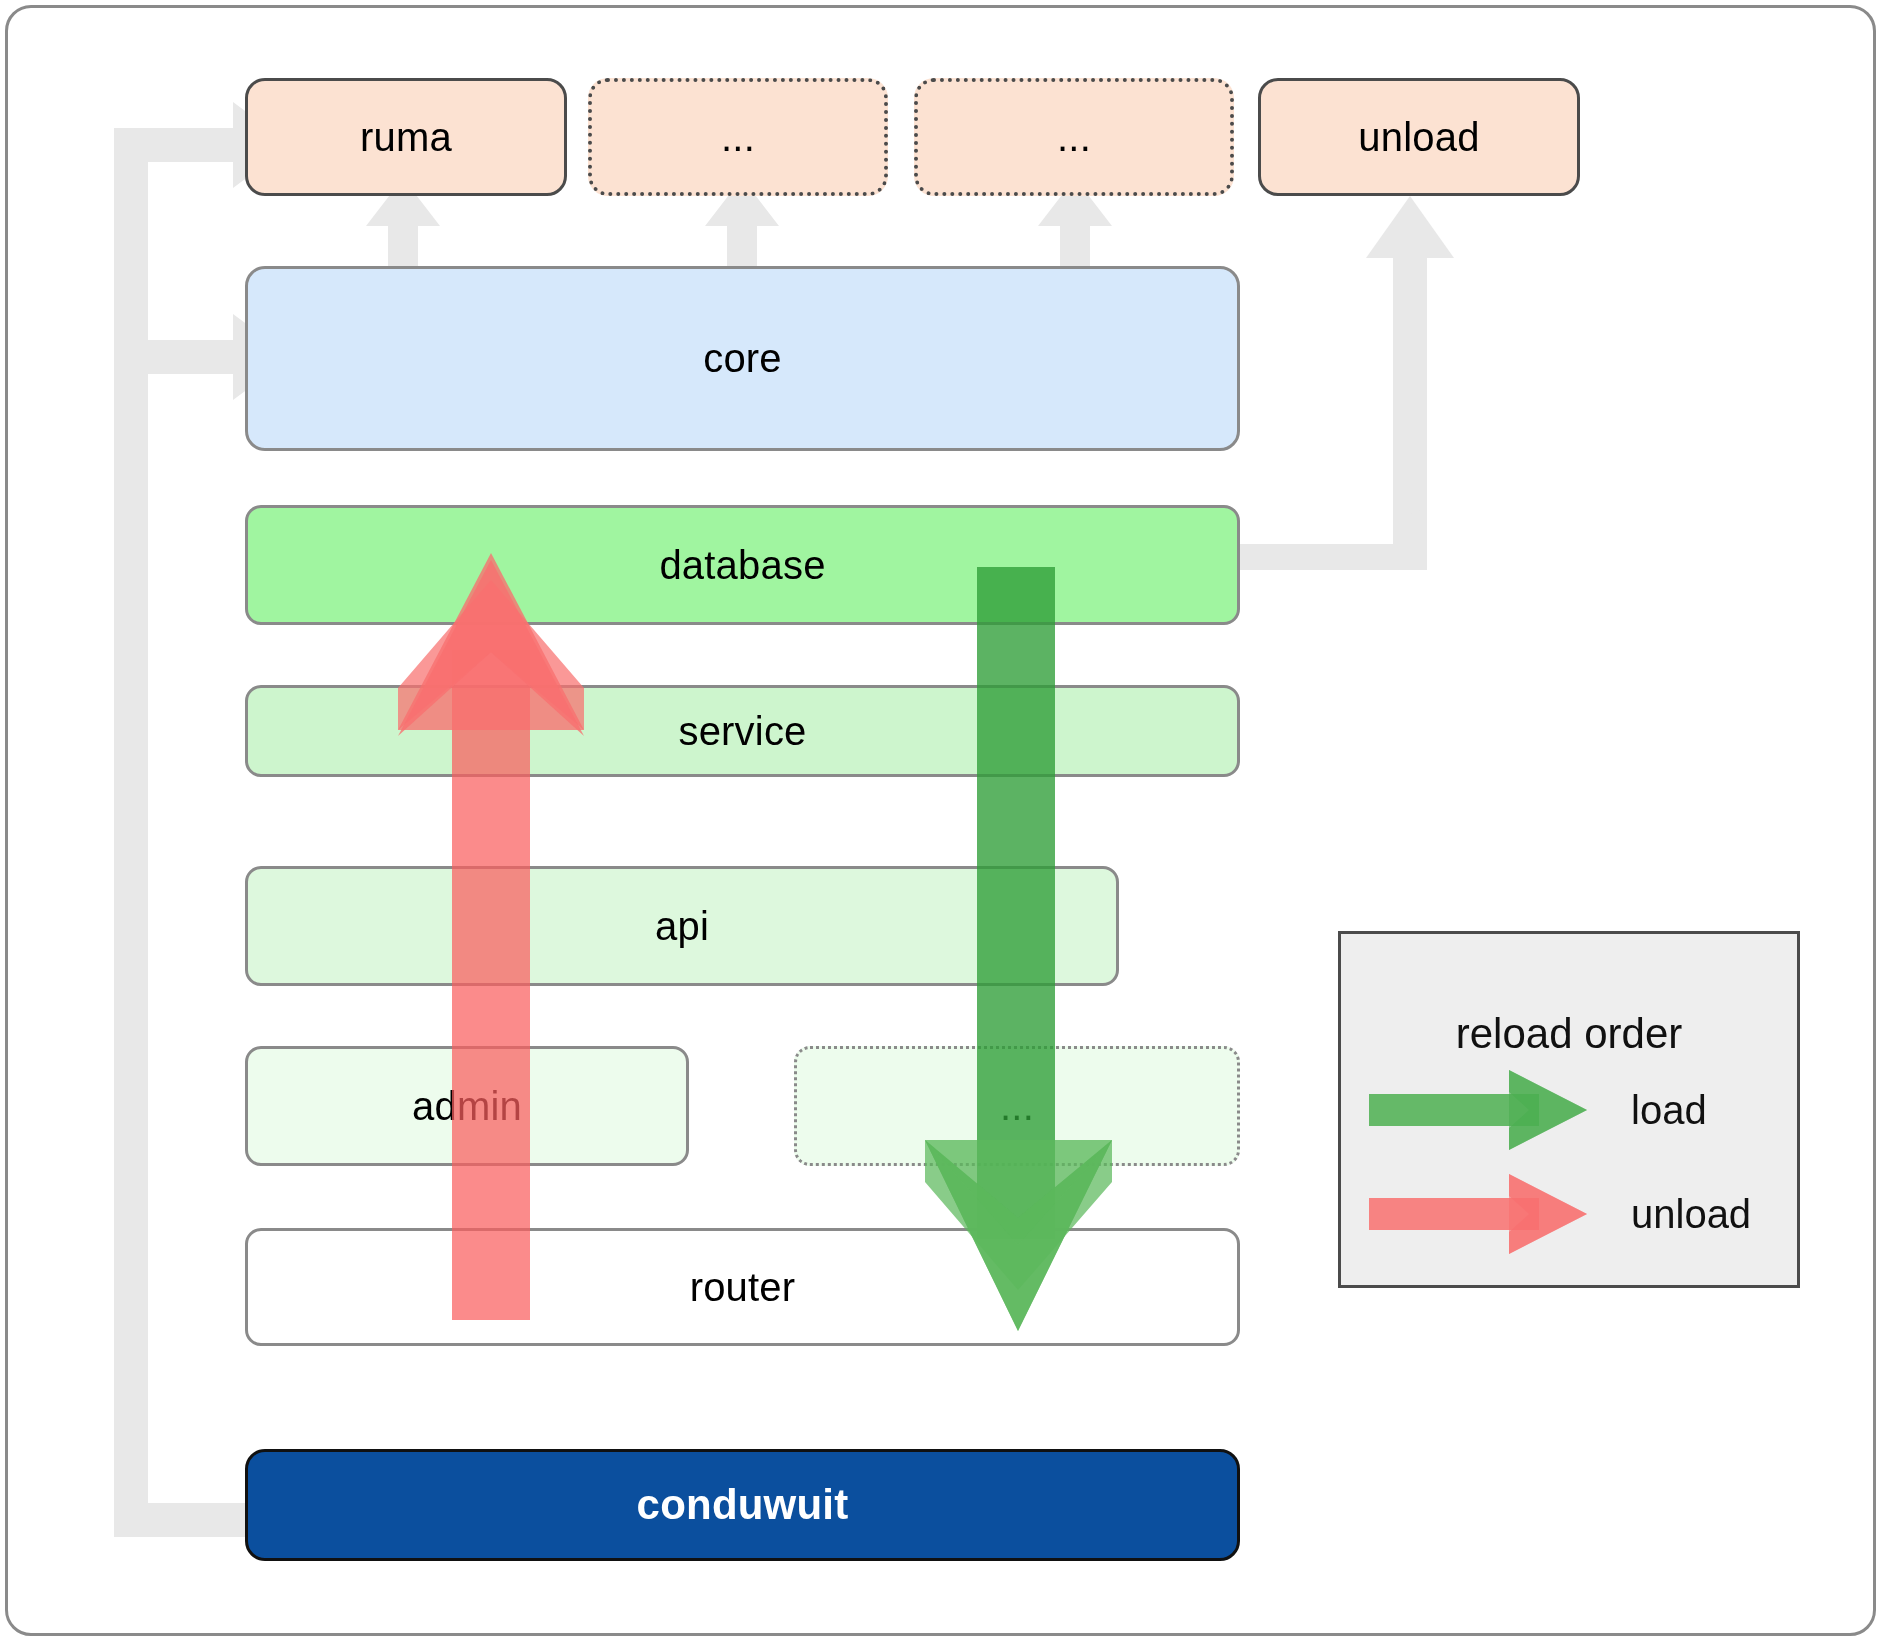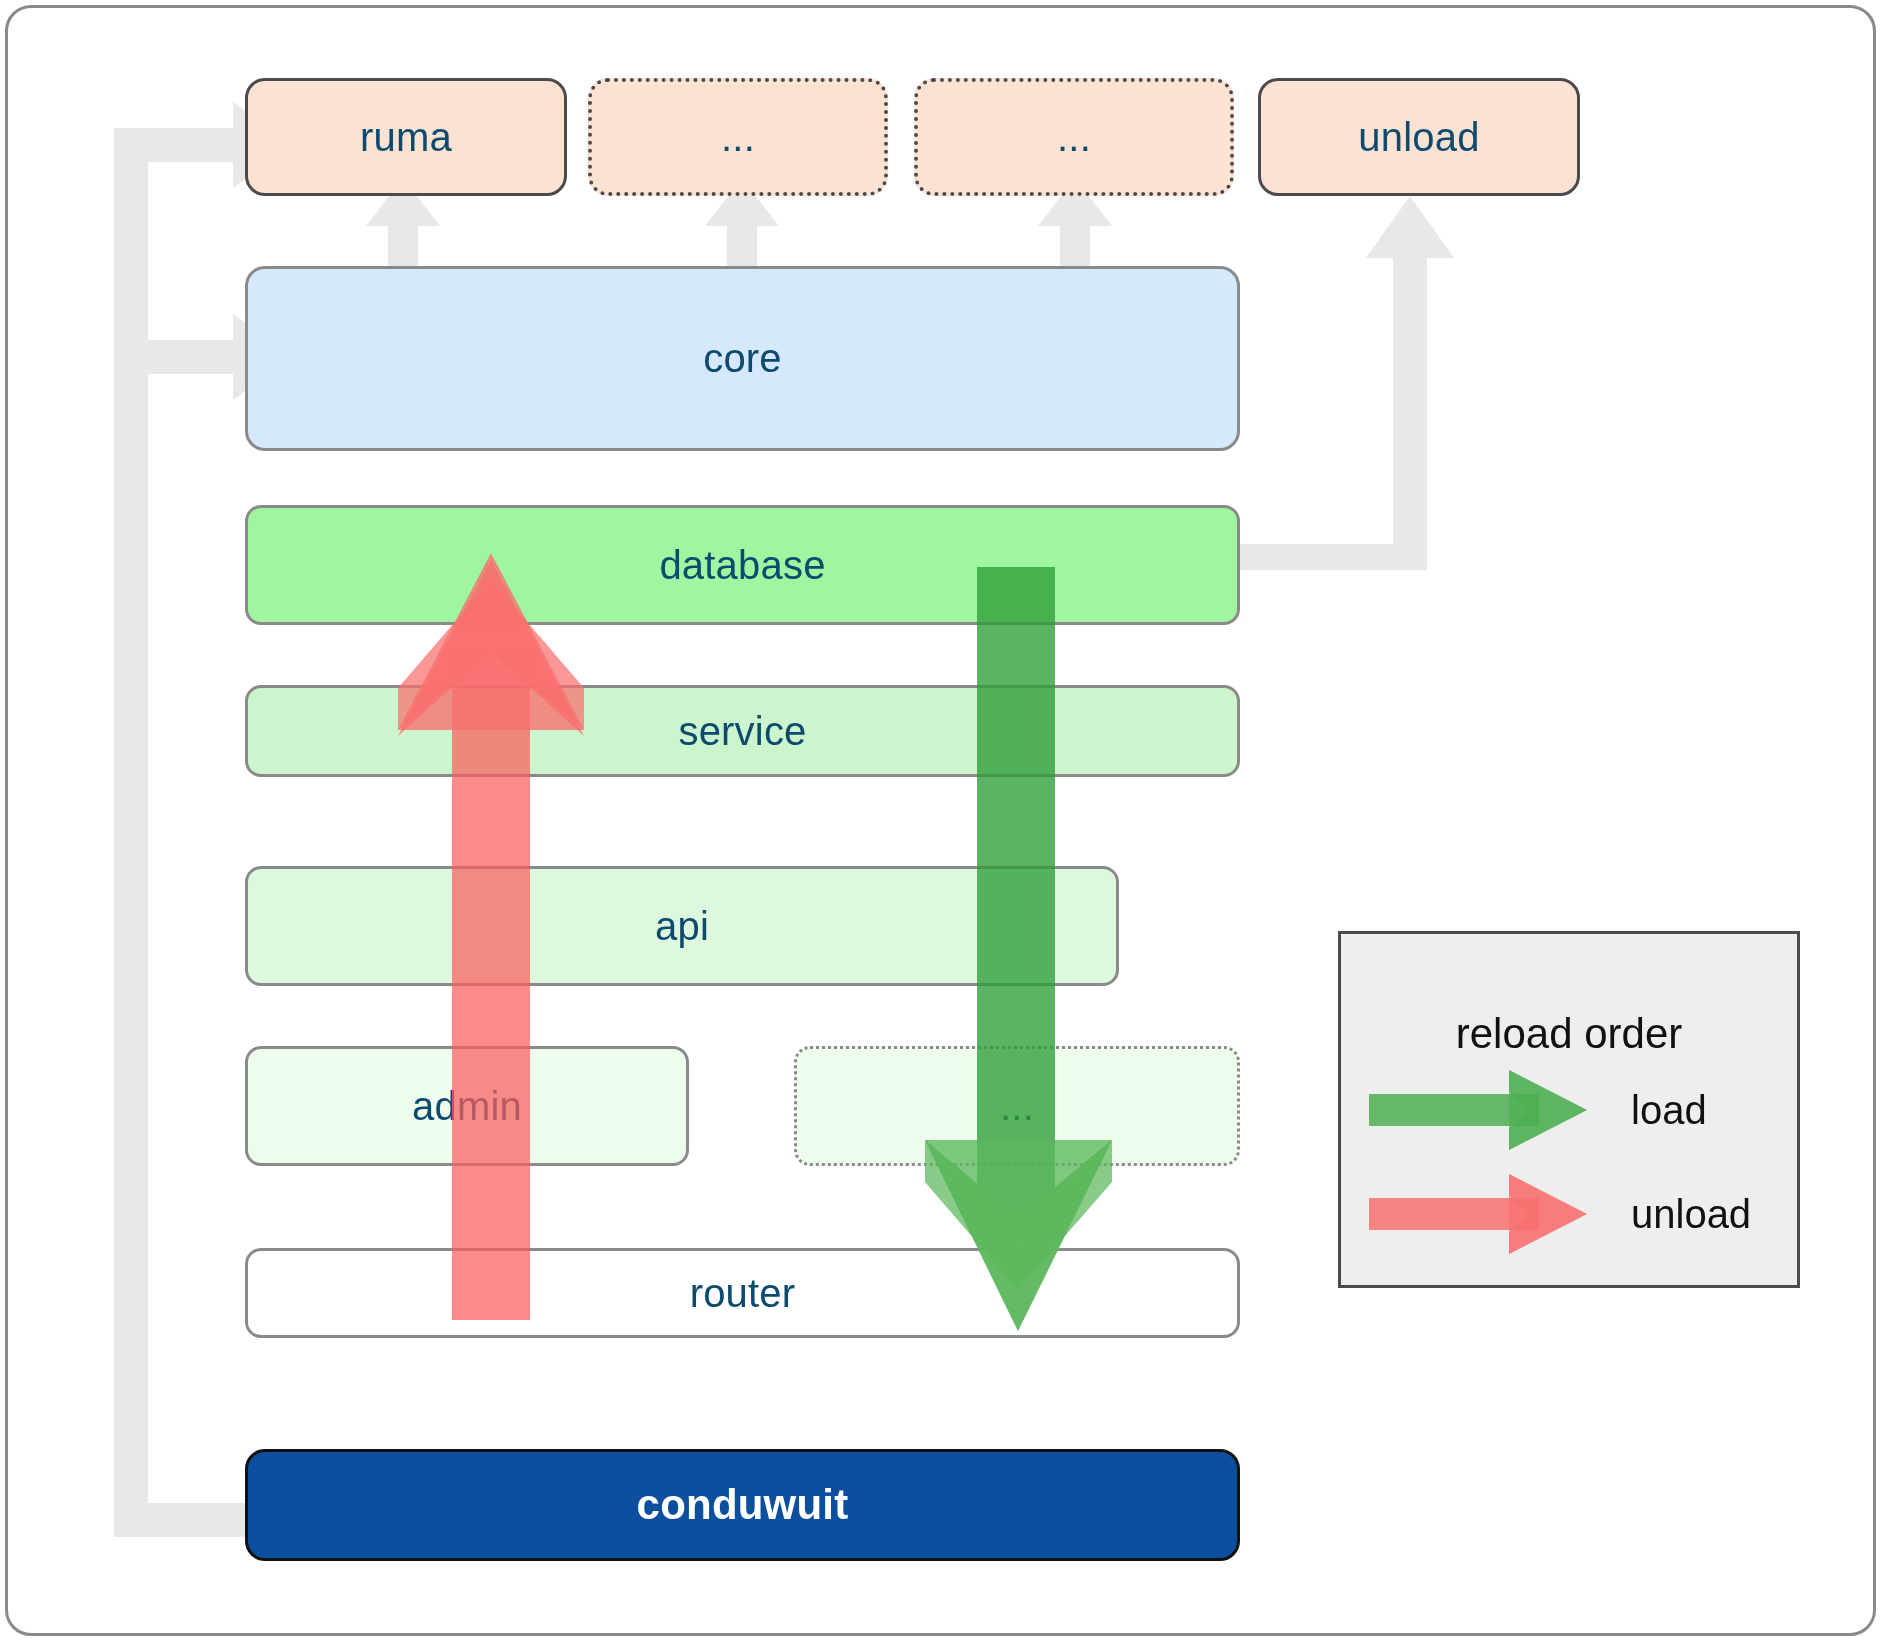--- a/index.html
+++ b/index.html
@@ -14,21 +14,21 @@
     position:absolute;left:5px;top:5px;width:1871px;height:1631px;
     border:3px solid #8a8a8a;border-radius:26px;background:#fff;
     box-sizing:border-box;
   }
 
   
   .node{
     position:absolute;box-sizing:border-box;
     display:flex;align-items:center;justify-content:center;
     border-radius:16px;
-    color:#0c4a6e;
+    color:#000000;
     font-size:40px;
     letter-spacing:.2px;
     z-index:4;
   }
   .node .lbl{pointer-events:none;}
 
   .dep{
     background:#fce2d2;border:3.5px solid #4b4b4b;border-radius:20px;
   }
   .dep.dashed{border:4px dotted #4b4b4b;}
@@ -133,21 +133,21 @@
   </div>
 
   <div class="node adm" style="left:245px;top:1046px;width:444px;height:120px;">
     <span class="lbl">admin</span>
   </div>
 
   <div class="node adm dashed" style="left:794px;top:1046px;width:446px;height:120px;">
     <span class="lbl">...</span>
   </div>
 
-  <div class="node router" style="left:245px;top:1228px;width:995px;height:90px;margin-top:20px;">
+  <div class="node router" style="left:245px;top:1228px;width:995px;height:118px;">
     <span class="lbl">router</span>
   </div>
 
   <div class="node conduwuit" style="left:245px;top:1449px;width:995px;height:112px;">
     <span class="lbl">conduwuit</span>
   </div>
 
   <svg class="biglayer" viewBox="0 0 1883 1643" xmlns="http://www.w3.org/2000/svg">
 
     <g>

